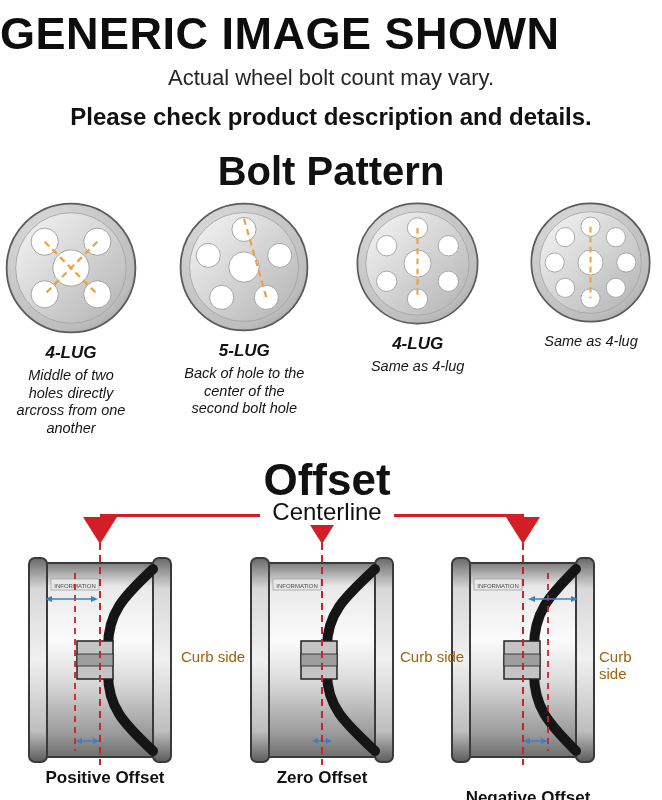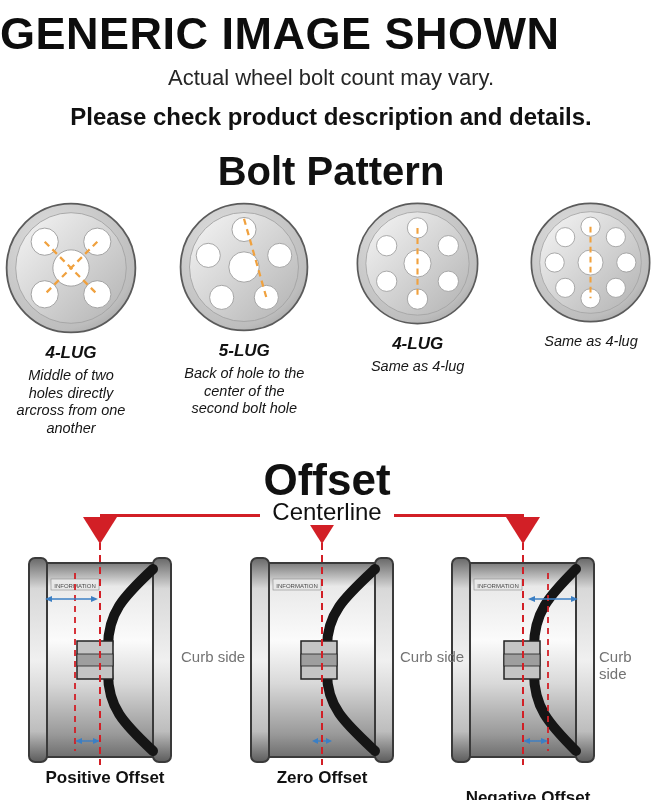--- a/index.html
+++ b/index.html
@@ -31,21 +31,21 @@
          border-top:27px solid #d21f26; }
   .t1 { left:83px; } .t2 { left:305px; } .t3 { left:506px; }
 
   .xwheel { position:absolute; top:100px; }
   .xw1 { left:25px; } .xw2 { left:247px; } .xw3 { left:448px; }
 
   .vdash { position:absolute; top:88px; width:2px; height:222px; z-index:2;
            background:repeating-linear-gradient(to bottom,#d21f26 0 7px,transparent 7px 12px); }
   .vd1 { left:99px; } .vd2 { left:321px; } .vd3 { left:522px; }
 
-  .curb { position:absolute; top:193px; font-size:15px; color:#737373; }
+  .curb { position:absolute; top:193px; font-size:15px; color:#a16207; }
   .cb1 { left:181px; } .cb2 { left:400px; } .cb3 { left:599px; }
 
   .offset-label { position:absolute; top:313px; font-weight:700; font-size:17px; text-align:center; }
   .ol1 { left:15px; width:180px; } .ol2 { left:247px; width:150px; } .ol3 { left:438px; width:180px;margin-top:20px; }
 
   .defs-holder { position:absolute; width:0; height:0; overflow:hidden; }
 </style>
 </head>
 <body>
 

